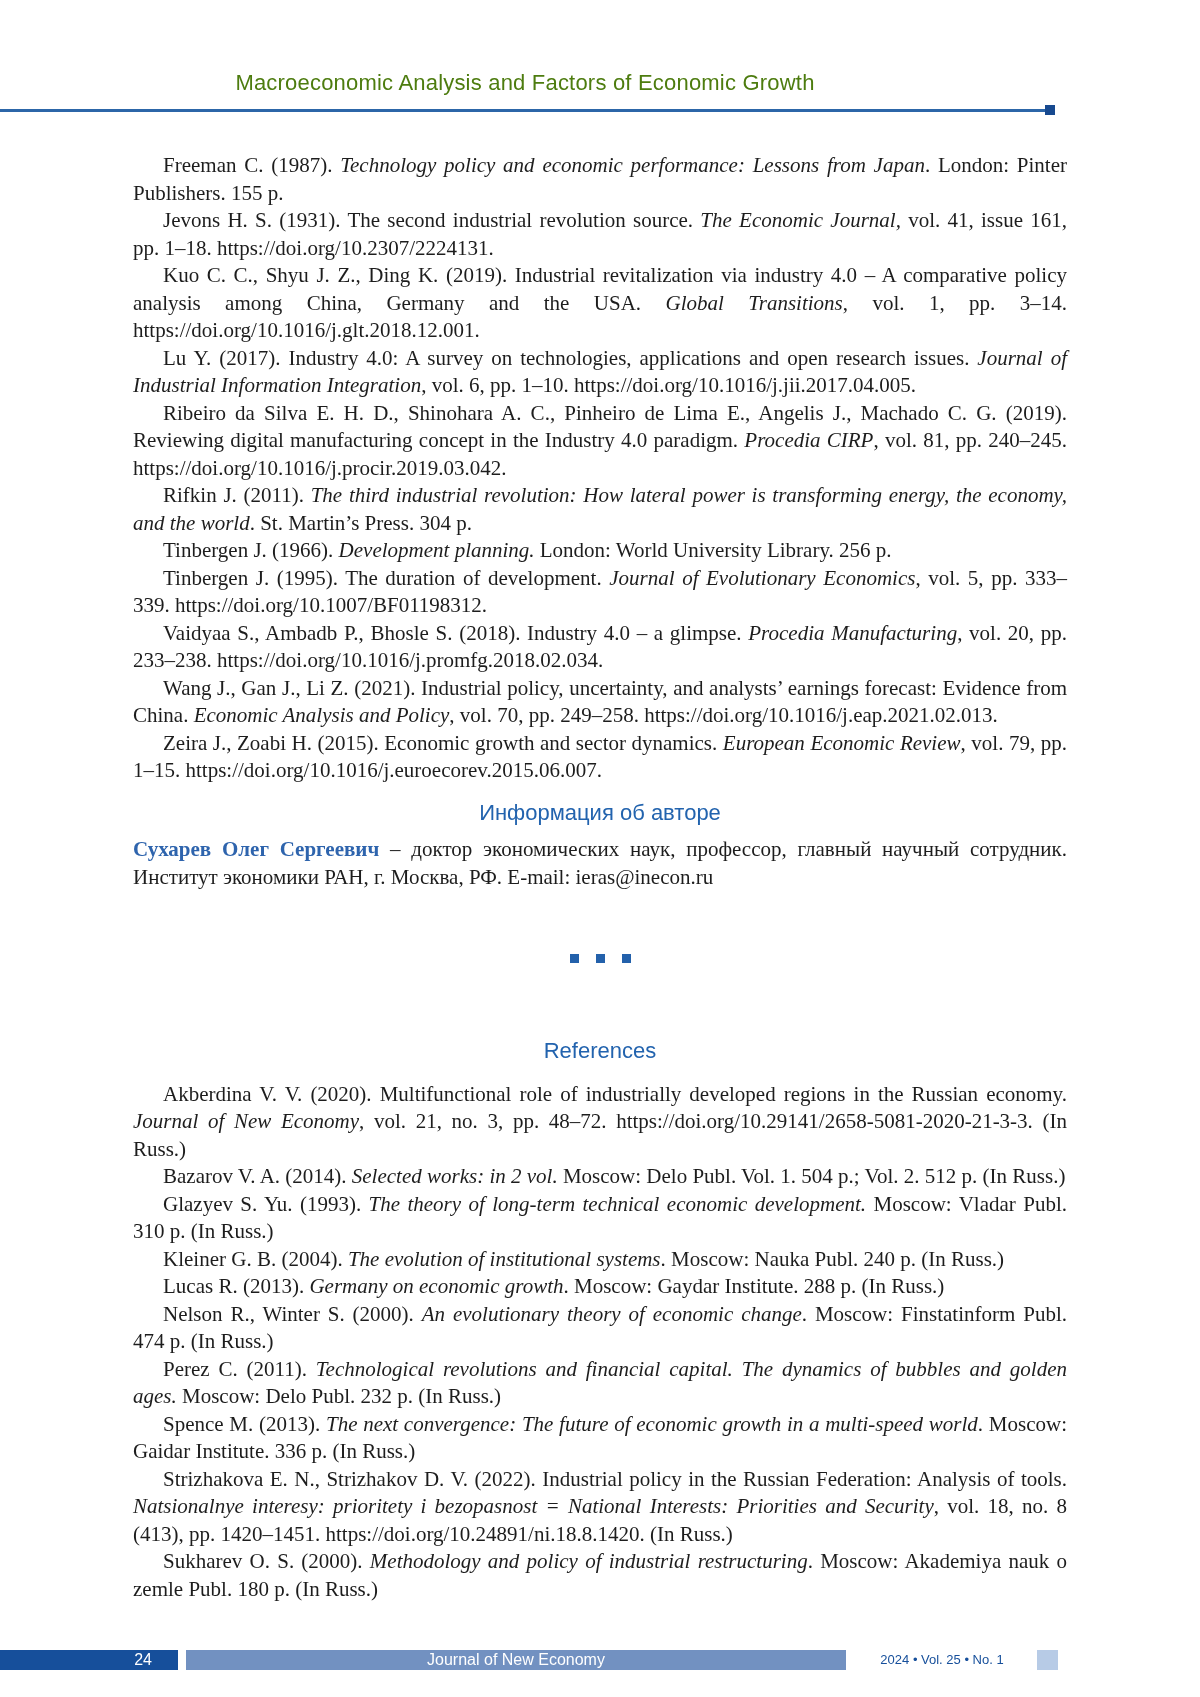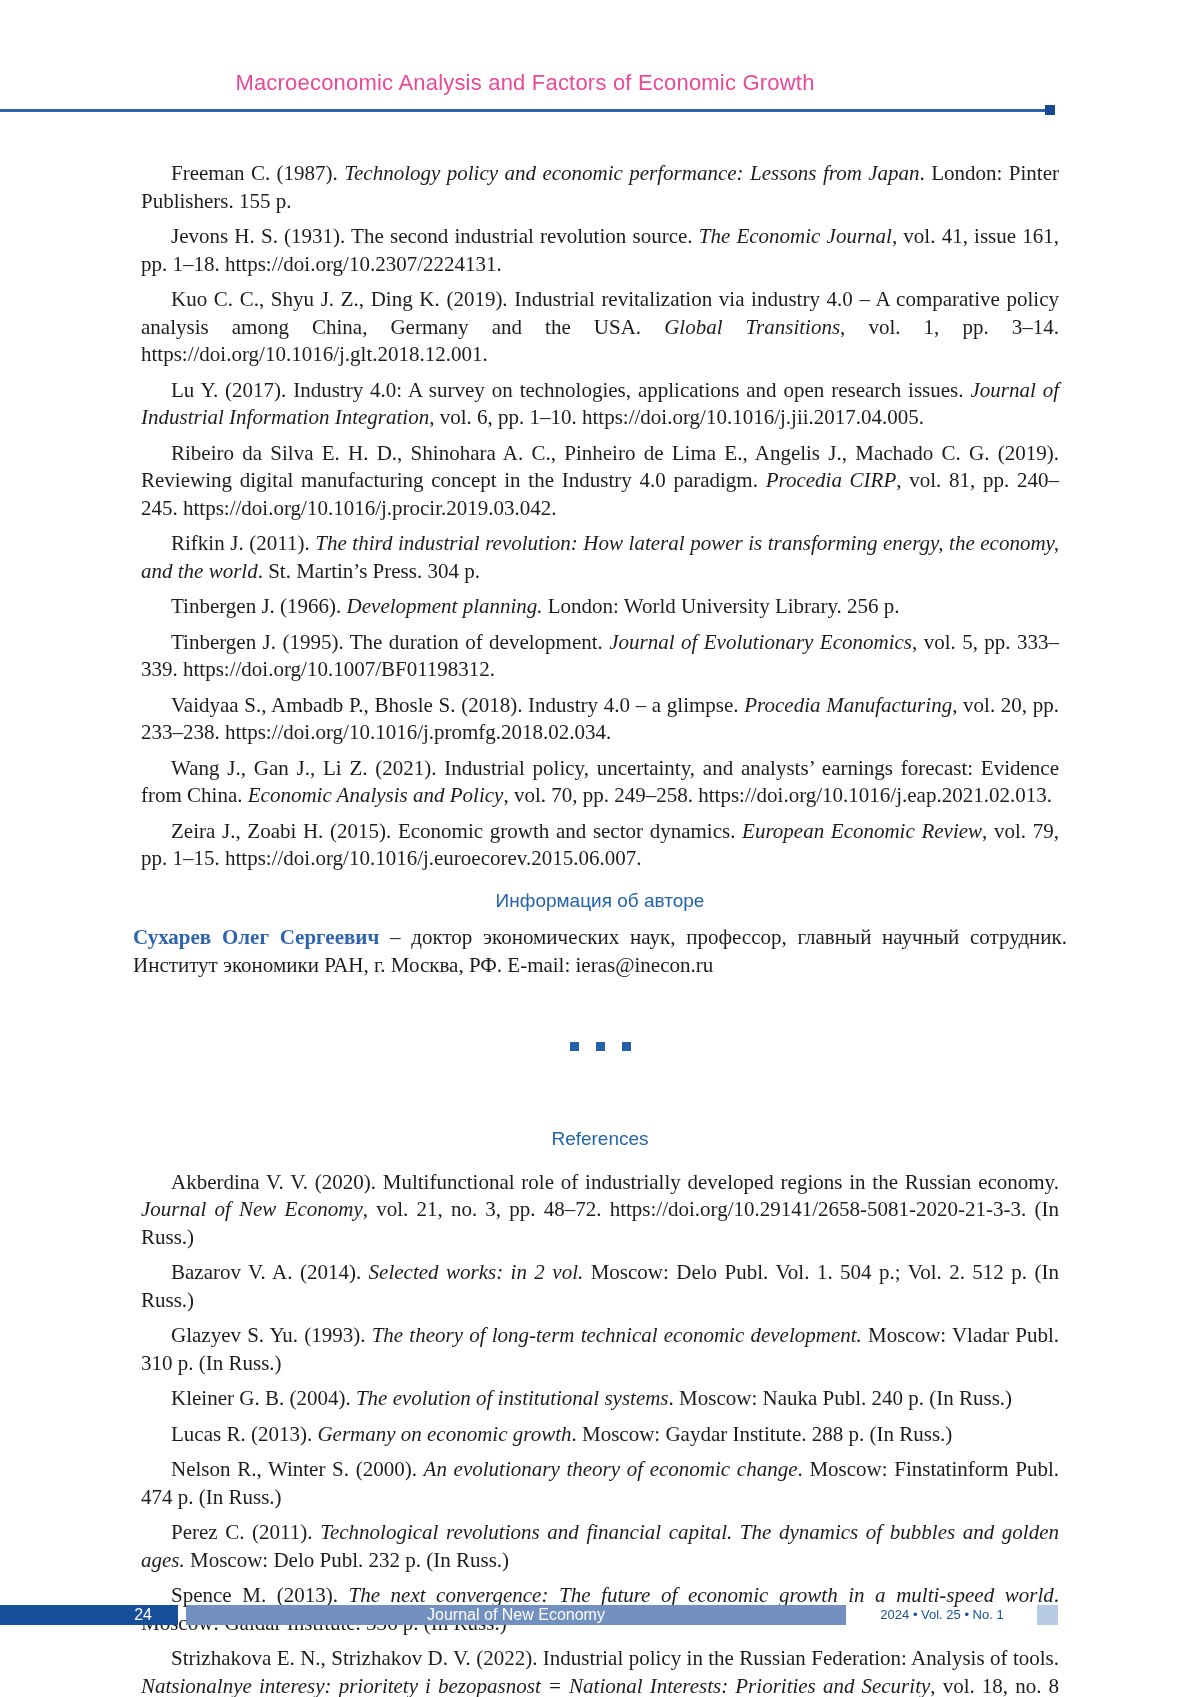--- a/index.html
+++ b/index.html
@@ -8,60 +8,60 @@
     background:#ffffff;
     font-family:"Liberation Serif", serif;
     -webkit-font-smoothing:antialiased;
   }
   
   .running-head{
     position:absolute;top:70px;left:0;width:1050px;
     text-align:center;
     font-family:"Liberation Sans", sans-serif;
     font-size:22px;font-weight:400;letter-spacing:.2px;
-    color:#ec4899;
+    color:#4d7c0f;
   }
   .head-rule{
     position:absolute;top:109px;left:0;width:1051px;height:3px;
     background:#2c66a8;
   }
   .head-rule-square{
     position:absolute;top:105px;left:1045px;width:10px;height:10px;
     background:#17498f;
   }
   
   .main{
     position:absolute;top:152px;left:133px;width:934px;
     font-size:21px;line-height:27.5px;color:#1d1d1d;
   }
   p.ref{
-    margin:8px;text-align:justify;text-indent:30px;
+    margin:0;text-align:justify;text-indent:30px;
   }
   p.author-para{
     margin:10px 0 0 0;text-align:justify;text-indent:0;
   }
   .it{font-style:italic;}
   .bd{font-weight:bold;}
   .c-blue{color:#2e64ad;}
   .sec-heading{
     margin:14px 0 6px 0;
     font-family:"Liberation Sans", sans-serif;
-    font-size:19px;font-weight:500;color:#2263ae;
+    font-size:22px;font-weight:500;color:#2263ae;
     text-align:center;
   }
   .sec-heading.refs{margin-top:74px;margin-bottom:16px;}
   
   .separator{
     margin-top:62px;height:10px;
     display:flex;justify-content:center;align-items:center;gap:17px;
   }
   .sq{width:9px;height:9px;background:#2361ab;}
   
   .footer{
-    position:absolute;top:1605px;left:0;width:1200px;height:28px;
+    position:absolute;top:1650px;left:0;width:1200px;height:28px;
     font-family:"Liberation Sans", sans-serif;font-size:16px;
   }
   .footer-page{
     position:absolute;left:0;top:0;width:178px;height:20px;
     background:#164f9b;color:#ffffff;
     text-align:right;line-height:20px;
     box-sizing:border-box;padding-right:26px;
   }
   .footer-bar{
     position:absolute;left:186px;top:0;width:660px;height:20px;

